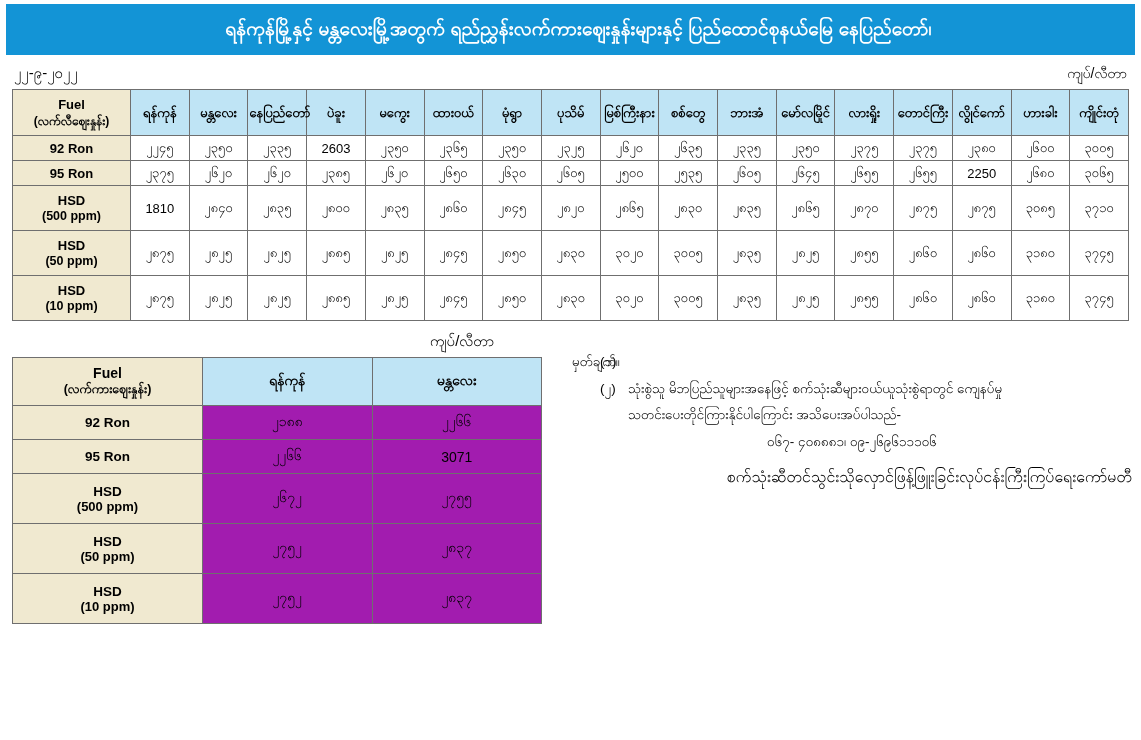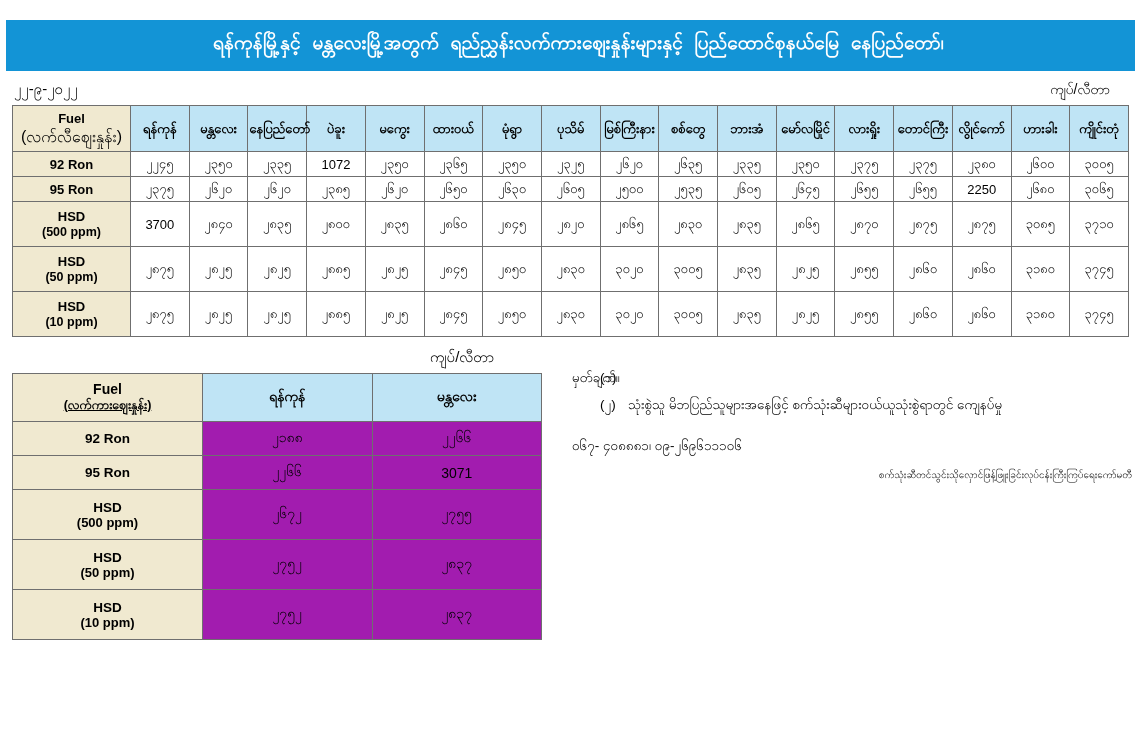--- a/index.html
+++ b/index.html
@@ -13,35 +13,34 @@
   .page {
     position: relative;
     width: 1141px; height: 740px;
   }
   
   .banner {
     background: #1394d6;
     color: #ffffff;
     text-align: center;
     padding: 10px 14px 12px 30px;
-    margin: 20px 6px 0 6px;
-    font-family: Liberation Mono, monospace;
+    margin: 4px 6px 0 6px;
   }
   .banner .line {
     font-size: 19px;
     font-weight: bold;
     line-height: 1.55;
     letter-spacing: 0.2px;
   }
   
   .daterow {
     display: flex;
     justify-content: space-between;
     align-items: flex-end;
-    margin: 8px 31px 4px 14px;
+    margin: 8px 14px 4px 14px;
     font-size: 15px;
     color: #000;
   }
   .daterow .date { font-weight: normal; }
   .daterow .unit { font-weight: normal; font-size: 14px; }
 
   
   table.grid {
     border-collapse: collapse;
     table-layout: fixed;
@@ -64,22 +63,22 @@
     font-size: 13px;
     height: 46px;
     line-height: 1.25;
   }
   #main-table thead th.fuelhead {
     background: #f0e9d0;
     font-size: 13px;
     width: 118px;
   }
   #main-table thead th.fuelhead .sub {
-    font-size: 16px;
-    font-weight: normal;
+    font-size: 12px;
+    font-weight: bold;
     display: block;
   }
   #main-table tbody td.rowlabel {
     background: #f0e9d0;
     font-weight: bold;
     font-size: 13px;
     line-height: 1.2;
   }
   #main-table tbody td.rowlabel .sub {
     display: block;
@@ -115,21 +114,20 @@
     height: 48px;
   }
   #second-table th.fuelhead {
     background: #f0e9d0;
     width: 190px;
     font-size: 14px;
   }
   #second-table th.fuelhead .sub {
     display: block;
     font-size: 12.5px;
-    text-decoration: underline;
   }
   #second-table td.rowlabel {
     background: #f0e9d0;
     font-weight: bold;
     font-size: 13.5px;
   }
   #second-table td.rowlabel .sub { display: block; font-size: 13px; }
   #second-table td.val { background: #a21caf; font-size: 14px; }
   #second-table tr.s1 td, #second-table tr.s2 td { height: 34px; }
   #second-table tr.s3 td, #second-table tr.s4 td, #second-table tr.s5 td { height: 50px; }
@@ -141,29 +139,29 @@
     width: 560px;
     font-size: 13.5px;
     color: #000;
     line-height: 1.95;
   }
   .note-line { display: flex; }
   .note-num { width: 28px; flex: 0 0 28px; }
   .note-text { flex: 1; }
   .note-indent { padding-left: 28px; }
   .phones {
-    margin-top: 14px;
-    text-align: left;
+    margin-top: 0;
+    text-align: center;
     line-height: 2.0;
     font-size: 13.5px;
   }
   .footer-org {
     margin-top: 6px;
     text-align: right;
-    font-size: 10px;
+    font-size: 16px;
   }
 </style>
 </head>
 <body>
 
 <div class="page">
 
   <div class="banner">
     <div class="line">ရန်ကုန်မြို့နှင့် မန္တလေးမြို့အတွက် ရည်ညွှန်းလက်ကားဈေးနှုန်းများနှင့် ပြည်ထောင်စုနယ်မြေ နေပြည်တော်၊</div>
   </div>
@@ -200,21 +198,21 @@
       </tr>
     </thead>
     <tbody>
       <tr class="r1">
         <td class="rowlabel">
           <span>92 Ron</span>
         </td>
         <td class="val">၂၂၄၅</td>
         <td class="val">၂၃၅၀</td>
         <td class="val">၂၃၃၅</td>
-        <td class="val">1072</td>
+        <td class="val">2603</td>
         <td class="val">၂၃၅၀</td>
         <td class="val">၂၃၆၅</td>
         <td class="val">၂၃၅၀</td>
         <td class="val">၂၃၂၅</td>
         <td class="val">၂၆၂၀</td>
         <td class="val">၂၆၃၅</td>
         <td class="val">၂၃၃၅</td>
         <td class="val">၂၃၅၀</td>
         <td class="val">၂၃၇၅</td>
         <td class="val">၂၃၇၅</td>
@@ -242,21 +240,21 @@
         <td class="val">၂၆၅၅</td>
         <td class="val">2250</td>
         <td class="val">၂၆၈၀</td>
         <td class="val">၃၀၆၅</td>
       </tr>
       <tr class="r3">
         <td class="rowlabel">
           <span>HSD</span>
           <span class="sub">(500 ppm)</span>
         </td>
-        <td class="val">3700</td>
+        <td class="val">1810</td>
         <td class="val">၂၈၄၀</td>
         <td class="val">၂၈၃၅</td>
         <td class="val">၂၈၀၀</td>
         <td class="val">၂၈၃၅</td>
         <td class="val">၂၈၆၀</td>
         <td class="val">၂၈၄၅</td>
         <td class="val">၂၈၂၀</td>
         <td class="val">၂၈၆၅</td>
         <td class="val">၂၈၃၀</td>
         <td class="val">၂၈၃၅</td>
@@ -375,20 +373,24 @@
 
     <div class="notes">
       <div class="note-line">
         <span class="note-num">မှတ်ချက်။</span>
         <span class="note-num">(၁)</span>
       </div>
       <div class="note-line note-indent">
         <span class="note-num">(၂)</span>
         <span class="note-text">သုံးစွဲသူ မိဘပြည်သူများအနေဖြင့် စက်သုံးဆီများဝယ်ယူသုံးစွဲရာတွင် ကျေနပ်မှု</span>
       </div>
+      <div class="note-line note-indent">
+        <span class="note-num"></span>
+        <span class="note-text">သတင်းပေးတိုင်ကြားနိုင်ပါကြောင်း အသိပေးအပ်ပါသည်-</span>
+      </div>
 
       <div class="phones">
         <div>၀၆၇- ၄၀၈၈၈၁၊ ၀၉-၂၆၉၆၁၁၁၀၆</div>
       </div>
 
       <div class="footer-org">စက်သုံးဆီတင်သွင်းသိုလှောင်ဖြန့်ဖြူးခြင်းလုပ်ငန်းကြီးကြပ်ရေးကော်မတီ</div>
     </div>
 
   </div>
 </div>

